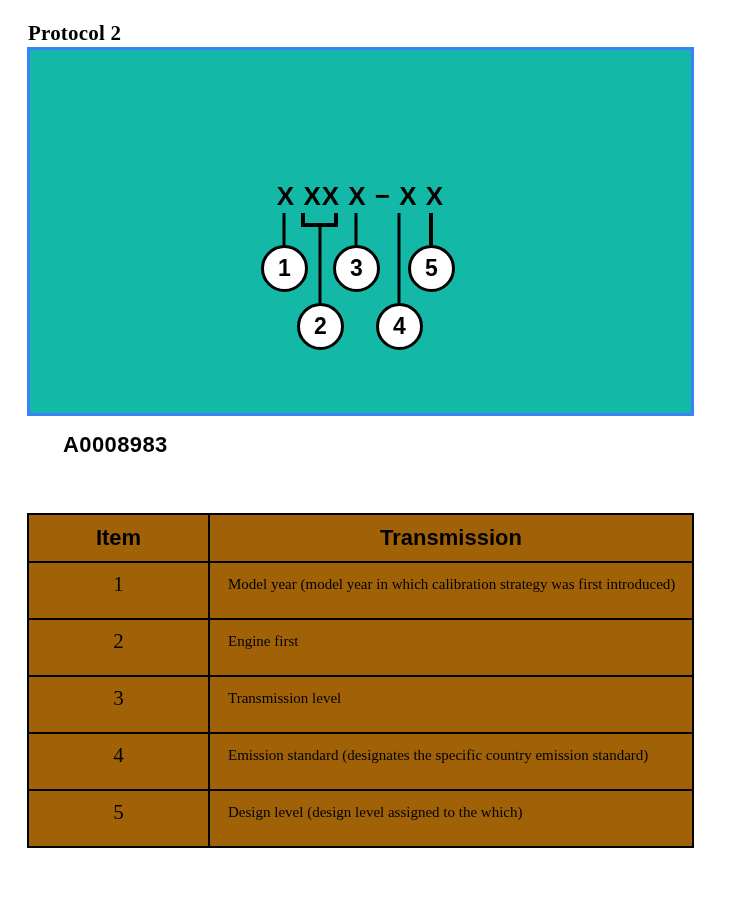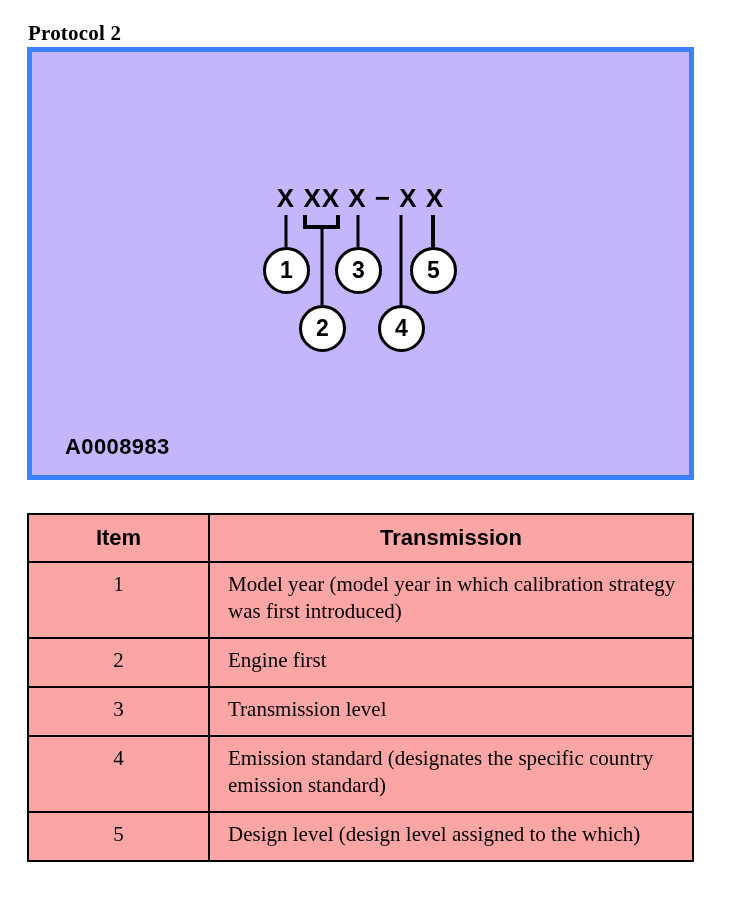--- a/index.html
+++ b/index.html
@@ -29,24 +29,24 @@
     white-space: nowrap;
     margin-top: 12px;
   }
 
   
   #figure-box {
     position: absolute;
     left: 27px;
     top: 47px;
     width: 667px;
-    height: 433px;
-    border: 5px solid #3b82f6;
+    height: 369px;
+    border: 3px solid #3b82f6;
     box-sizing: border-box;
-    background: #c4b5fd;
+    background: #14b8a6;
   }
 
   #figure-id {
     position: absolute;
     left: 33px;
     top: 382px;
     font-family: Liberation Sans, sans-serif;
     font-weight: bold;
     font-size: 22px;
     letter-spacing: 0.4px;
@@ -94,21 +94,21 @@
   }
 
   
   #item-table {
     position: absolute;
     left: 27px;
     top: 513px;
     width: 667px;
     border-collapse: collapse;
     table-layout: fixed;
-    background: #fca5a5;
+    background: #a16207;
   }
   #item-table td, #item-table th {
     border: 2px solid #000000;
     vertical-align: top;
     padding: 0;
   }
   #item-table th {
     font-family: "Liberation Sans", sans-serif;
     font-weight: bold;
     font-size: 22px;
@@ -118,23 +118,23 @@
   }
   #item-table td.item-cell {
     width: 181px;
     text-align: center;
     font-family: "Liberation Serif", serif;
     font-size: 21px;
     padding-top: 9px;
   }
   #item-table td.desc-cell {
     font-family: "Liberation Serif", serif;
-    font-size: 21px;
+    font-size: 15px;
     line-height: 27px;
-    padding: 8px 10px 12px 18px;
+    padding: 8px 10px 20px 18px;
   }
   .col-item { width: 181px; }
 </style>
 </head>
 <body>
 
 <div id="page-title">Protocol 2</div>
 
 <div id="figure-box">
 

